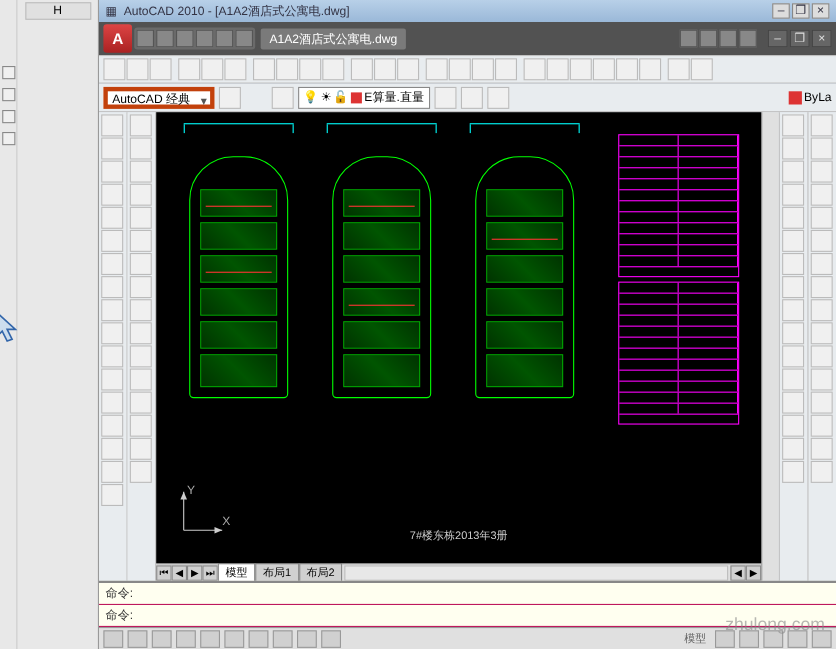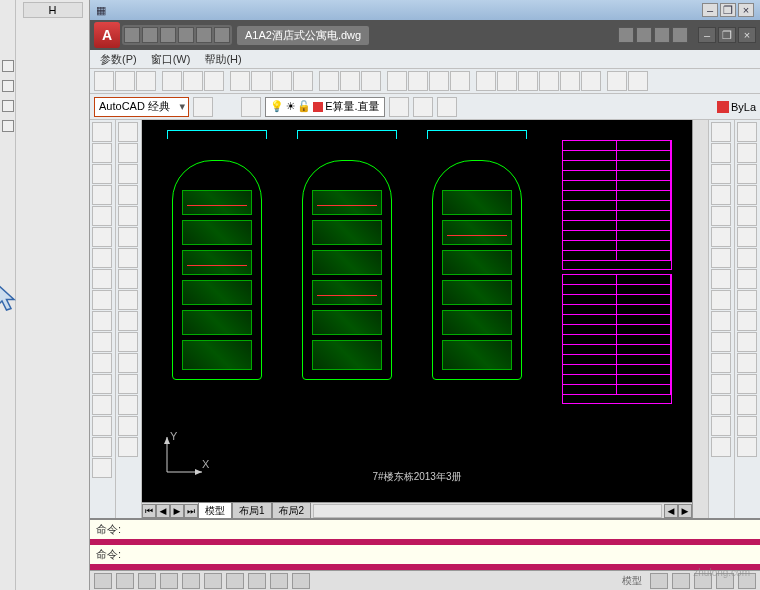--- a/index.html
+++ b/index.html
@@ -24,21 +24,21 @@
 .winbtns{display:flex;gap:2px;margin-left:8px}
 .winbtns span{width:18px;height:16px;background:#666;border:1px solid #444;color:#ddd;text-align:center;line-height:14px}
 .menubar{background:#e8ecef;height:20px;display:flex;align-items:center;padding:0 4px;gap:2px}
 .menubar span{padding:2px 6px;color:#333}
 .menubar2{background:#e8ecef;height:18px;display:flex;align-items:center;padding:0 4px;gap:2px}
 .menubar2 span{padding:2px 6px;color:#333}
 .toolbar{background:#e8ecef;height:26px;display:flex;align-items:center;padding:0 4px;gap:1px;border-top:1px solid #c0c0c0;border-bottom:1px solid #c0c0c0}
 .toolbar .tb{width:20px;height:20px;background:#f0f0f0;border:1px solid #bbb}
 .toolbar .sep{width:4px}
 .toolbar2{background:#e8ecef;height:26px;display:flex;align-items:center;padding:0 4px;gap:4px;border-bottom:1px solid #c0c0c0}
-.combo{background:#fff;border:1px solid #c2410c;height:20px;padding:0 18px 0 4px;display:flex;align-items:center;position:relative}
+.combo{background:#fff;border:4px solid #c2410c;height:20px;padding:0 18px 0 4px;display:flex;position:relative}
 .combo::after{content:"▾";position:absolute;right:3px;top:2px;color:#555}
 .layer-ctl{display:flex;align-items:center;gap:2px;background:#fff;border:1px solid #888;height:20px;padding:0 4px}
 .layer-ctl .sq{width:10px;height:10px}
 .red-sq{background:#d33}
 .workarea{flex:1;display:flex;background:#e8ecef}
 .vtb{width:26px;background:#e8ecef;border-right:1px solid #c0c0c0;display:flex;flex-direction:column;gap:1px;padding:2px}
 .vtb .tb{width:20px;height:20px;background:#f0f0f0;border:1px solid #bbb}
 .canvas-wrap{flex:1;display:flex;flex-direction:column}
 .canvas{flex:1;background:#000;position:relative;overflow:hidden}
 .ucs{position:absolute;left:20px;bottom:30px;color:#aaa;font-size:10px}
@@ -50,26 +50,26 @@
 .legend .row{height:10px;border-bottom:1px solid #f0f;display:flex}
 .legend .row span{width:50%;border-right:1px solid #f0f}
 .hscroll{height:16px;background:#e0e0e0;display:flex;align-items:center;border-top:1px solid #999}
 .hscroll .tab{background:#d0d0d0;border:1px solid #888;padding:1px 6px;font-size:10px}
 .hscroll .tab.active{background:#fff}
 .hscroll .nav{width:14px;height:14px;background:#d0d0d0;border:1px solid #888;text-align:center;line-height:12px;font-size:9px}
 .hscroll .bar{flex:1;background:#e8e8e8;height:14px;border:1px solid #bbb;margin:0 2px}
 .rtb{width:26px;background:#e8ecef;border-left:1px solid #c0c0c0;display:flex;flex-direction:column;gap:1px;padding:2px}
 .rtb .tb{width:20px;height:20px;background:#f0f0f0;border:1px solid #bbb}
 .cmdline{background:#fffff0;border-top:2px solid #888}
-.cmdline .row{padding:2px 6px;color:#333;border-bottom:6px solid #be185d}
+.cmdline .row{padding:2px 6px;color:#333;border-bottom:1px solid #be185d}
 .statusbar{height:20px;background:#e0e0e0;display:flex;align-items:center;padding:0 4px;gap:4px;border-top:1px solid #999}
 .statusbar .sb{width:18px;height:16px;background:#d0d0d0;border:1px solid #999}
 .statusbar .txt{padding:0 4px;font-size:10px;color:#666}
 .vscroll{width:16px;background:#e0e0e0;border-left:1px solid #999}
-.watermark{position:absolute;right:10px;bottom:12px;color:#888;font-size:10px;opacity:0.6}
+.watermark{position:absolute;right:10px;bottom:12px;color:#888;font-size:16px;opacity:0.6}
 .fp{position:absolute;width:90px;height:220px}
 .fp .outline{position:absolute;inset:0;border:1px solid #0f0;border-radius:40px 40px 4px 4px}
 .fp .dims{position:absolute;top:-30px;left:-5px;right:-5px;height:25px;border-top:1px solid #0ff}
 .fp .dims::before,.fp .dims::after{content:"";position:absolute;top:0;width:1px;height:8px;background:#0ff}
 .fp .dims::before{left:0}.fp .dims::after{right:0}
 .fp .room{position:absolute;border:1px solid #0a0;background:linear-gradient(45deg,#030,#050,#030)}
 .fp .red{position:absolute;background:#f33;height:1px}
 </style>
 </head>
 <body>
@@ -83,20 +83,21 @@
     <svg class="cursor" viewBox="0 0 24 24">
         <path d="M4 2 L4 18 L8 14 L11 20 L14 19 L11 13 L16 13 Z" fill="#cde" stroke="#36a" stroke-width="1"></path>
       </svg>
   </div>
   <div class="left-panel">
     <div class="col-h">H</div>
   </div>
   <div class="main">
     <div class="titlebar">
       <span>▦</span>
+      <span>AutoCAD 2010 - [A1A2酒店式公寓电.dwg]</span>
       <div class="sysbtns">
         <span>–</span>
         <span>❐</span>
         <span>×</span>
       </div>
     </div>
     <div class="ribbon">
       <div class="big-a">A</div>
       <div class="qat">
         <div class="b"></div>
@@ -111,25 +112,20 @@
         <div class="b"></div>
         <div class="b"></div>
         <div class="b"></div>
         <div class="b"></div>
       </div>
       <div class="winbtns">
         <span>–</span>
         <span>❐</span>
         <span>×</span>
       </div>
-    </div>
-    <div class="menubar2">
-      <span>参数(P)</span>
-      <span>窗口(W)</span>
-      <span>帮助(H)</span>
     </div>
     <div class="toolbar">
       <div class="tb"></div>
       <div class="tb"></div>
       <div class="tb"></div>
       <div class="sep"></div>
       <div class="tb"></div>
       <div class="tb"></div>
       <div class="tb"></div>
       <div class="sep"></div>

